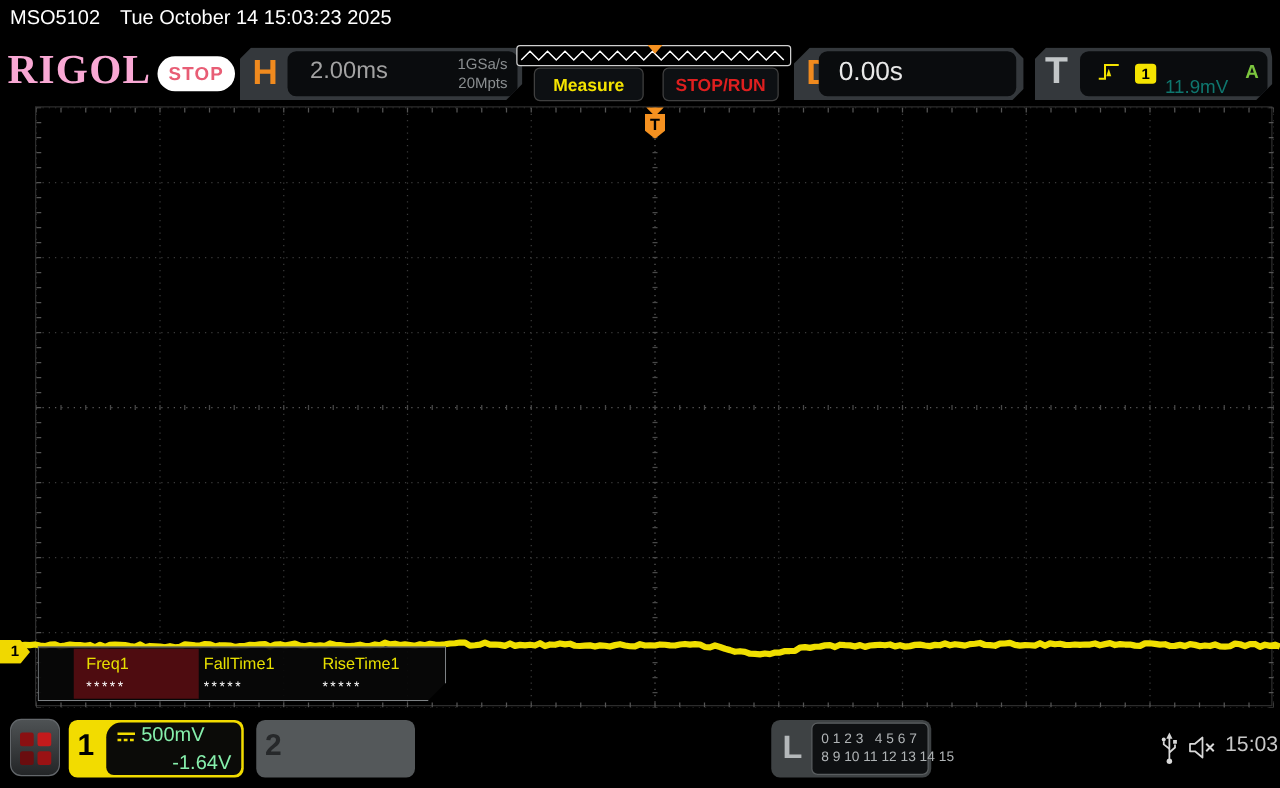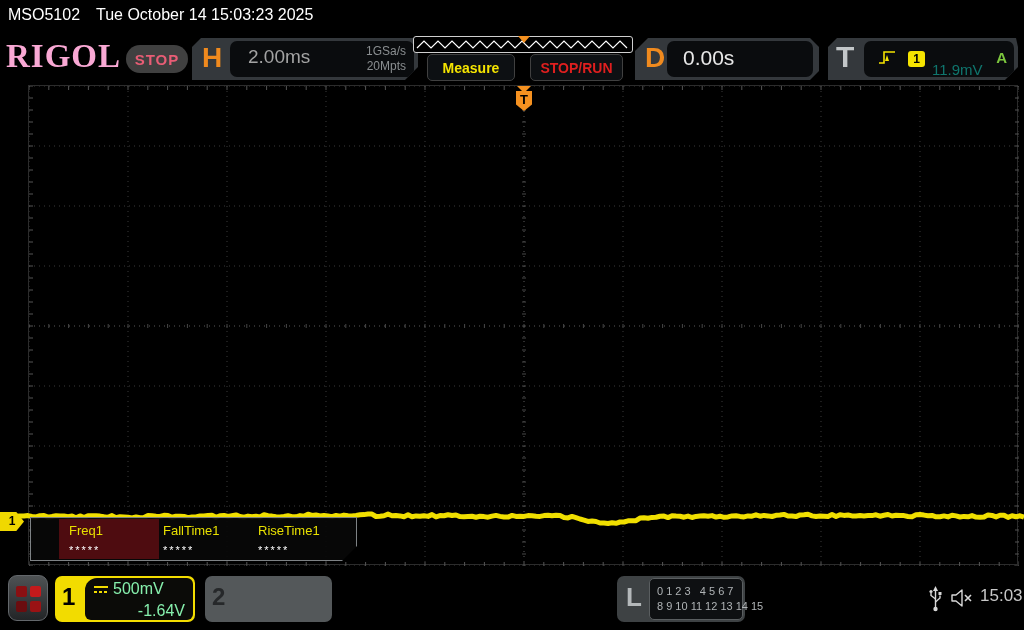--- a/index.html
+++ b/index.html
@@ -7,31 +7,31 @@
   .screen { position:relative; width:1024px; height:630px; background:#000; overflow:hidden; }
 
   
   .topbar { position:absolute; left:0; top:0; width:100%; height:30px; color:#fff; }
   .topbar .model { position:absolute; left:8px; top:6px; font-size:16px; }
   .topbar .datetime { position:absolute; left:96px; top:6px; font-size:16px; }
 
   
   .header { position:absolute; left:0; top:32px; width:1024px; height:52px; }
   .logo { position:absolute; left:6px; top:6px; font-family:"Liberation Serif", serif; font-weight:bold; font-size:33px; color:#f9a8d4; letter-spacing:1px; }
-  .stop-oval { position:absolute; left:126px; top:13px; width:62px; height:28px; background:#404040; border-radius:14px; display:flex; align-items:center; justify-content:center; color:#e85d75; font-weight:bold; font-size:15px; letter-spacing:1px; }
+  .stop-oval { position:absolute; left:126px; top:13px; width:62px; height:28px; background:#ffffff; border-radius:14px; display:flex; align-items:center; justify-content:center; color:#e85d75; font-weight:bold; font-size:15px; letter-spacing:1px; }
 
   .hblock, .dblock, .tblock { position:absolute; top:6px; height:42px; background:#34383c; clip-path:polygon(9px 0, calc(100% - 2px) 0, 100% 9px, 100% calc(100% - 13px), calc(100% - 13px) 100%, 0 100%, 0 9px); }
   .hblock { left:192px; width:226px; }
   .dblock { left:635px; width:184px; clip-path:polygon(13px 0, calc(100% - 9px) 0, 100% 9px, 100% calc(100% - 9px), calc(100% - 9px) 100%, 0 100%, 0 13px); }
   .tblock { left:828px; width:190px; }
   .block-letter { position:absolute; left:10px; top:4px; font-size:28px; font-weight:bold; color:#f08a1e; }
   .tblock .block-letter { color:#c3c7c9; font-size:30px; top:2px; left:8px; }
   .block-inner { position:absolute; top:3px; bottom:3px; background:#0a0c0e; border-radius:7px; }
   .hblock .block-inner { left:38px; right:4px; }
-  .dblock .block-inner { left:32px; right:6px; }
+  .dblock .block-inner { left:20px; right:6px; }
   .tblock .block-inner { left:36px; right:4px; }
   .timebase { position:absolute; left:18px; top:5px; font-size:19px; color:#a3a3a3; }
   .rates { position:absolute; right:8px; top:3px; text-align:right; font-size:12px; color:#8a8e90; line-height:15px; }
   .delay { position:absolute; left:16px; top:5px; font-size:21px; color:#e8e8e8; }
 
   .trig-slope-icon { position:absolute; left:12px; top:8px; }
   .trig-src { position:absolute; left:44px; top:10px; width:17px; height:16px; background:#f5e400; border-radius:3px; color:#000; font-size:12px; font-weight:bold; display:flex; align-items:center; justify-content:center; }
   .trig-level { position:absolute; left:68px; top:8px; font-size:15px; color:#0f766e;margin-top:12px; }
   .trig-mode { position:absolute; right:7px; top:8px; font-size:15px; font-weight:bold; color:#7cc63e; }
 

